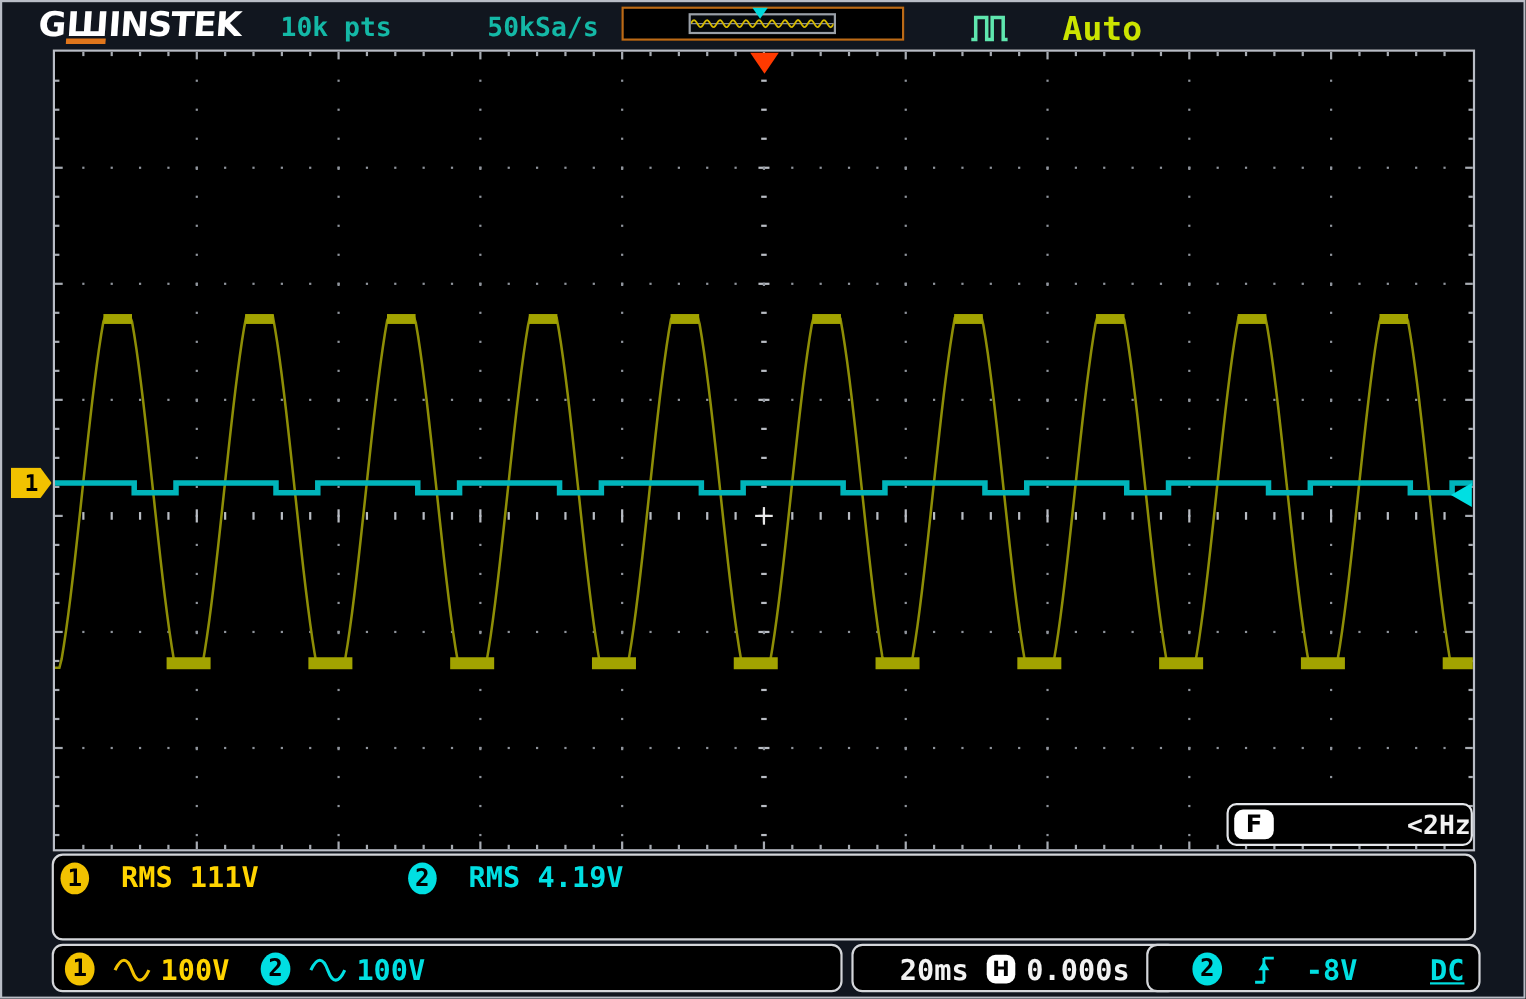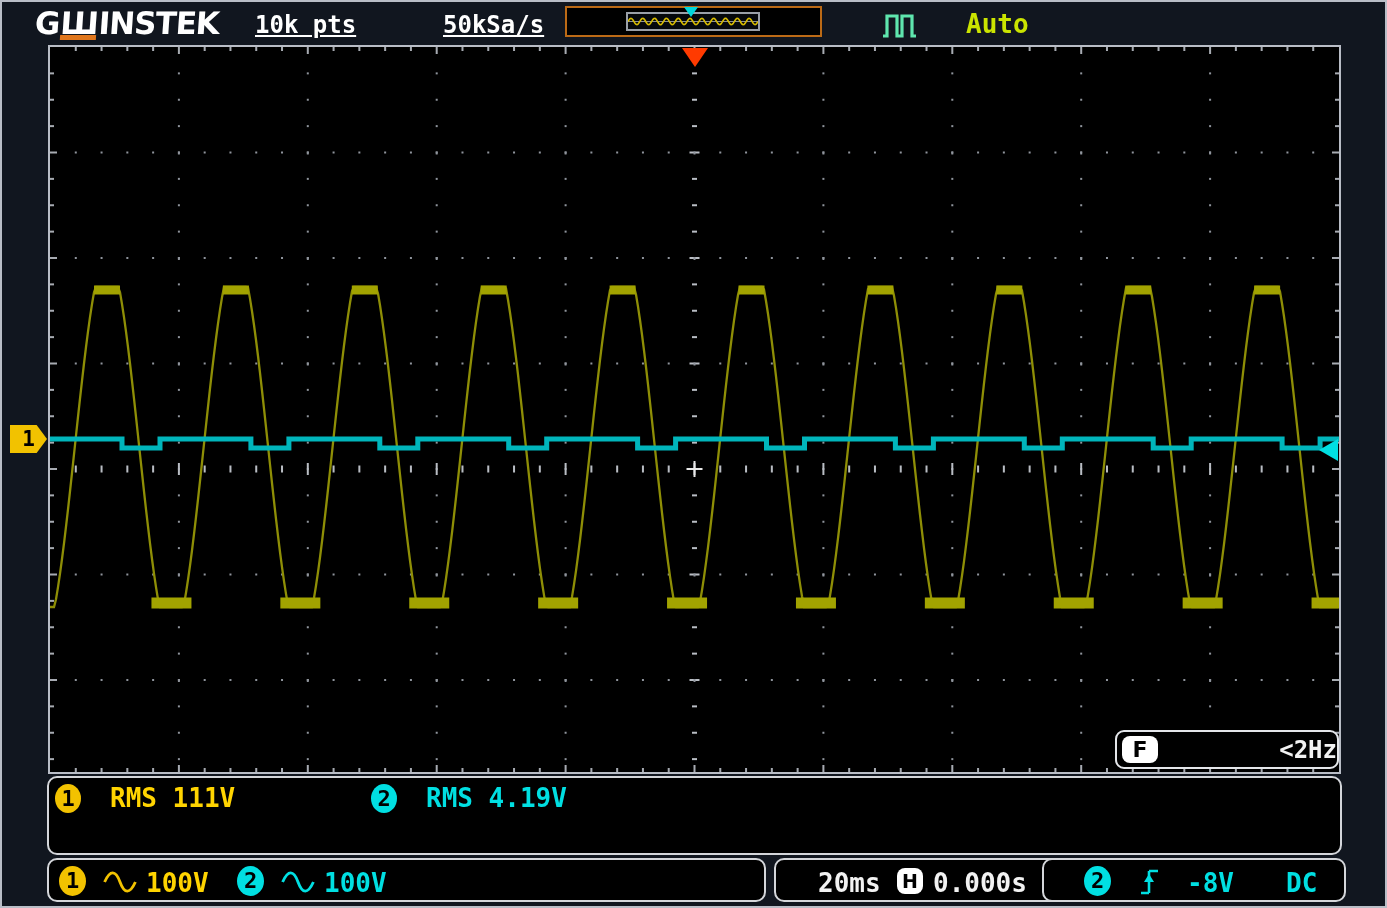--- a/index.html
+++ b/index.html
@@ -8,24 +8,24 @@
     background:#11161f;border:2px solid #b9bdc6;box-sizing:border-box;
     font-family:"DejaVu Sans Mono","Liberation Mono",monospace;
     overflow:hidden;
   }
   
   #brand{position:absolute;left:33px;top:3px;display:flex;align-items:flex-start;
     font-family:"DejaVu Sans","Liberation Sans",sans-serif;
     font-weight:900;font-size:31px;color:#fff;transform:skewX(-4deg);letter-spacing:-1px;}
   #brand .w-wrap{position:relative;padding:0 1px;}
   #brand .w-bar{position:absolute;left:2px;right:2px;bottom:1px;height:5px;background:#e0761c;}
-  .tb-text{position:absolute;top:9px;font-size:24px;font-weight:bold;color:#ffffff;white-space:pre;text-decoration:underline;}
+  .tb-text{position:absolute;top:9px;font-size:24px;font-weight:bold;color:#14b8a6;white-space:pre;}
   #mem{left:253px;}
   #rate{left:441px;}
-  #auto{position:absolute;left:964px;top:7px;font-size:26px;font-weight:900;color:#cbe400;}
+  #auto{position:absolute;left:964px;top:7px;font-size:30px;font-weight:900;color:#cbe400;}
   #trig-type-icon{position:absolute;left:877px;top:7px;}
   #preview{position:absolute;left:563px;top:4px;width:257px;height:31px;
     border:2px solid #bc6a16;background:#000;box-sizing:border-box;}
   #preview-inner{position:absolute;left:59px;top:4px;width:134px;height:19px;
     border:2px solid #9aa0a8;background:#05080c;box-sizing:border-box;overflow:hidden;}
   #preview-trig{position:absolute;left:117px;top:-1px;width:0;height:0;
     border-left:7px solid transparent;border-right:7px solid transparent;
     border-top:10px solid #00d8dc;}
   
   #display{position:absolute;left:46px;top:43px;width:1293px;height:729px;
@@ -857,16 +857,16 @@
     <span class="abs st-txt whi" style="left:157px;top:8px;">0.000s</span>
   </div>
 
   <div class="bbox" id="box-tr">
     <span class="abs tag" style="left:40px;top:6px;background:#00dfe2;">2</span>
     <svg class="abs" style="left:94px;top:6px;" width="24" height="31" viewBox="0 0 24 31">
       <path d="M3 27 H11 M11 27 V5 M11 5 H20" fill="none" stroke="#00dfe2" stroke-width="2.6"></path>
       <polygon points="11,8 6,16 16,16" fill="#00dfe2"></polygon>
     </svg>
     <span class="abs st-txt cya" style="left:143px;top:8px;">-8V</span>
-    <span class="abs st-txt cya" style="left:242px;top:8px;">DC</span>
+    <span class="abs st-txt cya" style="left:256px;top:8px;text-decoration:underline;">DC</span>
   </div>
 
 </div>
 
 </body></html>

